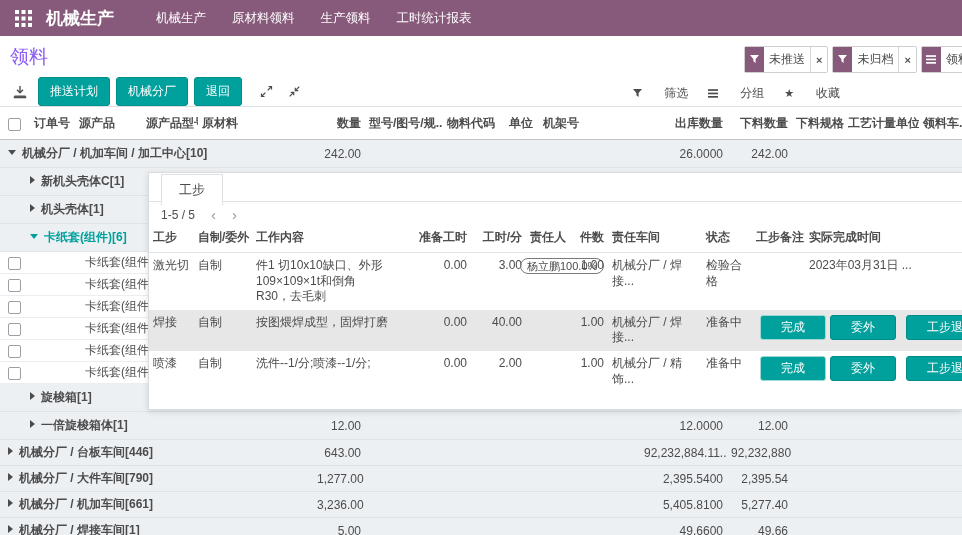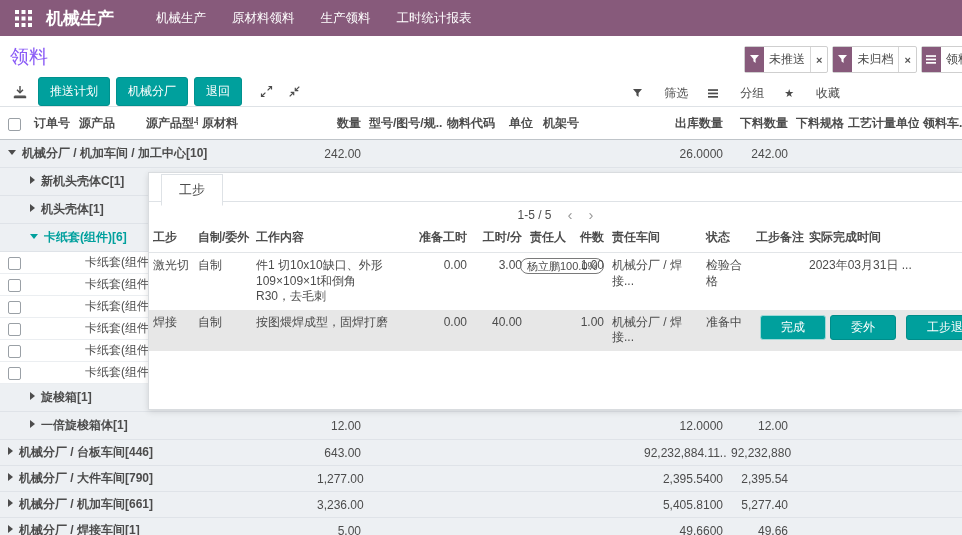--- a/index.html
+++ b/index.html
@@ -54,21 +54,21 @@
   .caret.right { border-left:5px solid currentColor; border-top:4px solid transparent; border-bottom:4px solid transparent; }
   .caret.down  { border-top:5px solid currentColor; border-left:4px solid transparent; border-right:4px solid transparent; vertical-align:2px; }
   .cbx { display:inline-block; width:13px; height:13px; border:1px solid #9aa0a6; border-radius:2px;
          background:#fff; vertical-align:middle; margin-left:4px; cursor:pointer; }
   
   .overlay { position:absolute; left:148px; right:0; top:66px; height:238px; background:#fff; z-index:5;
              border:1px solid #d9dcdf; border-right:none; box-shadow:0 2px 6px rgba(0,0,0,.12); }
   .ws-tab-row { height:29px; border-bottom:1px solid #dee2e6; padding-left:12px; }
   .ws-tab { display:inline-block; background:#fff; border:1px solid #dee2e6; border-bottom:1px solid #fff;
             padding:6px 17px; font-size:13px; position:relative; top:1px; cursor:pointer; }
-  .ws-pager { display:flex; justify-content:center; align-items:center; gap:16px; padding:5px 12px 1px; }
+  .ws-pager { display:flex; justify-content:flex-start; align-items:center; gap:16px; padding:5px 12px 1px; }
   .ws-pager .chev { color:#999; font-size:15px; line-height:1; cursor:pointer; }
   table.ws { border-collapse:collapse; table-layout:fixed; width:100%; }
   table.ws th { font-weight:bold; text-align:left; padding:6px 4px; border-bottom:1px solid #e2e5e8;
                 font-size:12px; white-space:nowrap; overflow:hidden; }
   table.ws td { padding:5px 4px; vertical-align:top; font-size:12px; line-height:1.3; }
   table.ws .num { text-align:right;margin-top:20px; }
   tr.ws-row.hl td { background:#e7e7e7; }
   .owner-badge { display:inline-block; border:1px solid #7a7a7a; border-radius:10px; padding:0 6px;
                  font-size:11px; white-space:nowrap; margin-left:-10px; }
   .owner-cell { white-space:nowrap; overflow:visible; }
@@ -425,16 +425,28 @@
             <td>自制</td>
             <td>按图煨焊成型，固焊打磨</td>
             <td class="num">0.00</td>
             <td class="num">40.00</td>
             <td class="owner-cell"></td>
             <td class="num">1.00</td>
             <td>机械分厂 / 焊接...</td>
             <td>准备中</td>
             <td class="btn-cell" colspan="2"><button class="ws-btn focus">完成</button><button class="ws-btn">委外</button><button class="ws-btn gap">工步退回</button></td>
           </tr>
+          <tr class="ws-row">
+            <td>喷漆</td>
+            <td>自制</td>
+            <td>洗件--1/分;喷漆--1/分;</td>
+            <td class="num">0.00</td>
+            <td class="num">2.00</td>
+            <td class="owner-cell"></td>
+            <td class="num">1.00</td>
+            <td>机械分厂 / 精饰...</td>
+            <td>准备中</td>
+            <td class="btn-cell" colspan="2"><button class="ws-btn focus">完成</button><button class="ws-btn">委外</button><button class="ws-btn gap">工步退回</button></td>
+          </tr>
         </tbody>
     </table>
   </div>
 </div>
 
 </body></html>

